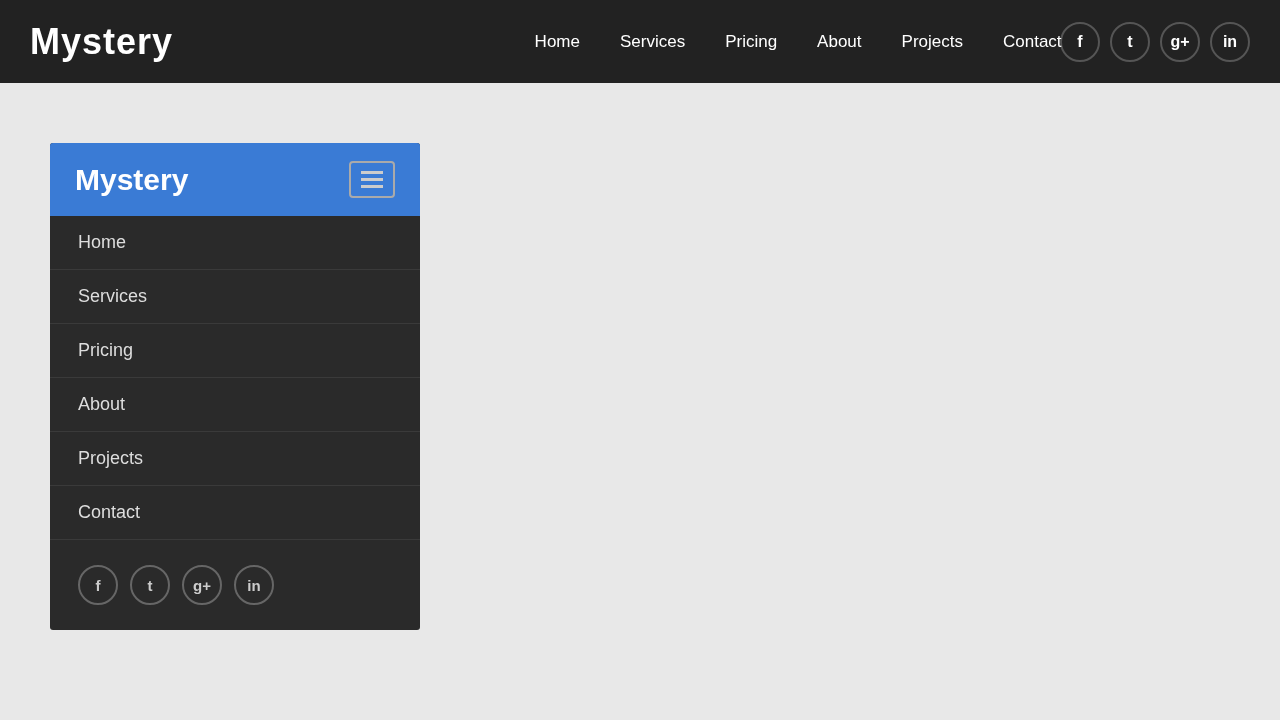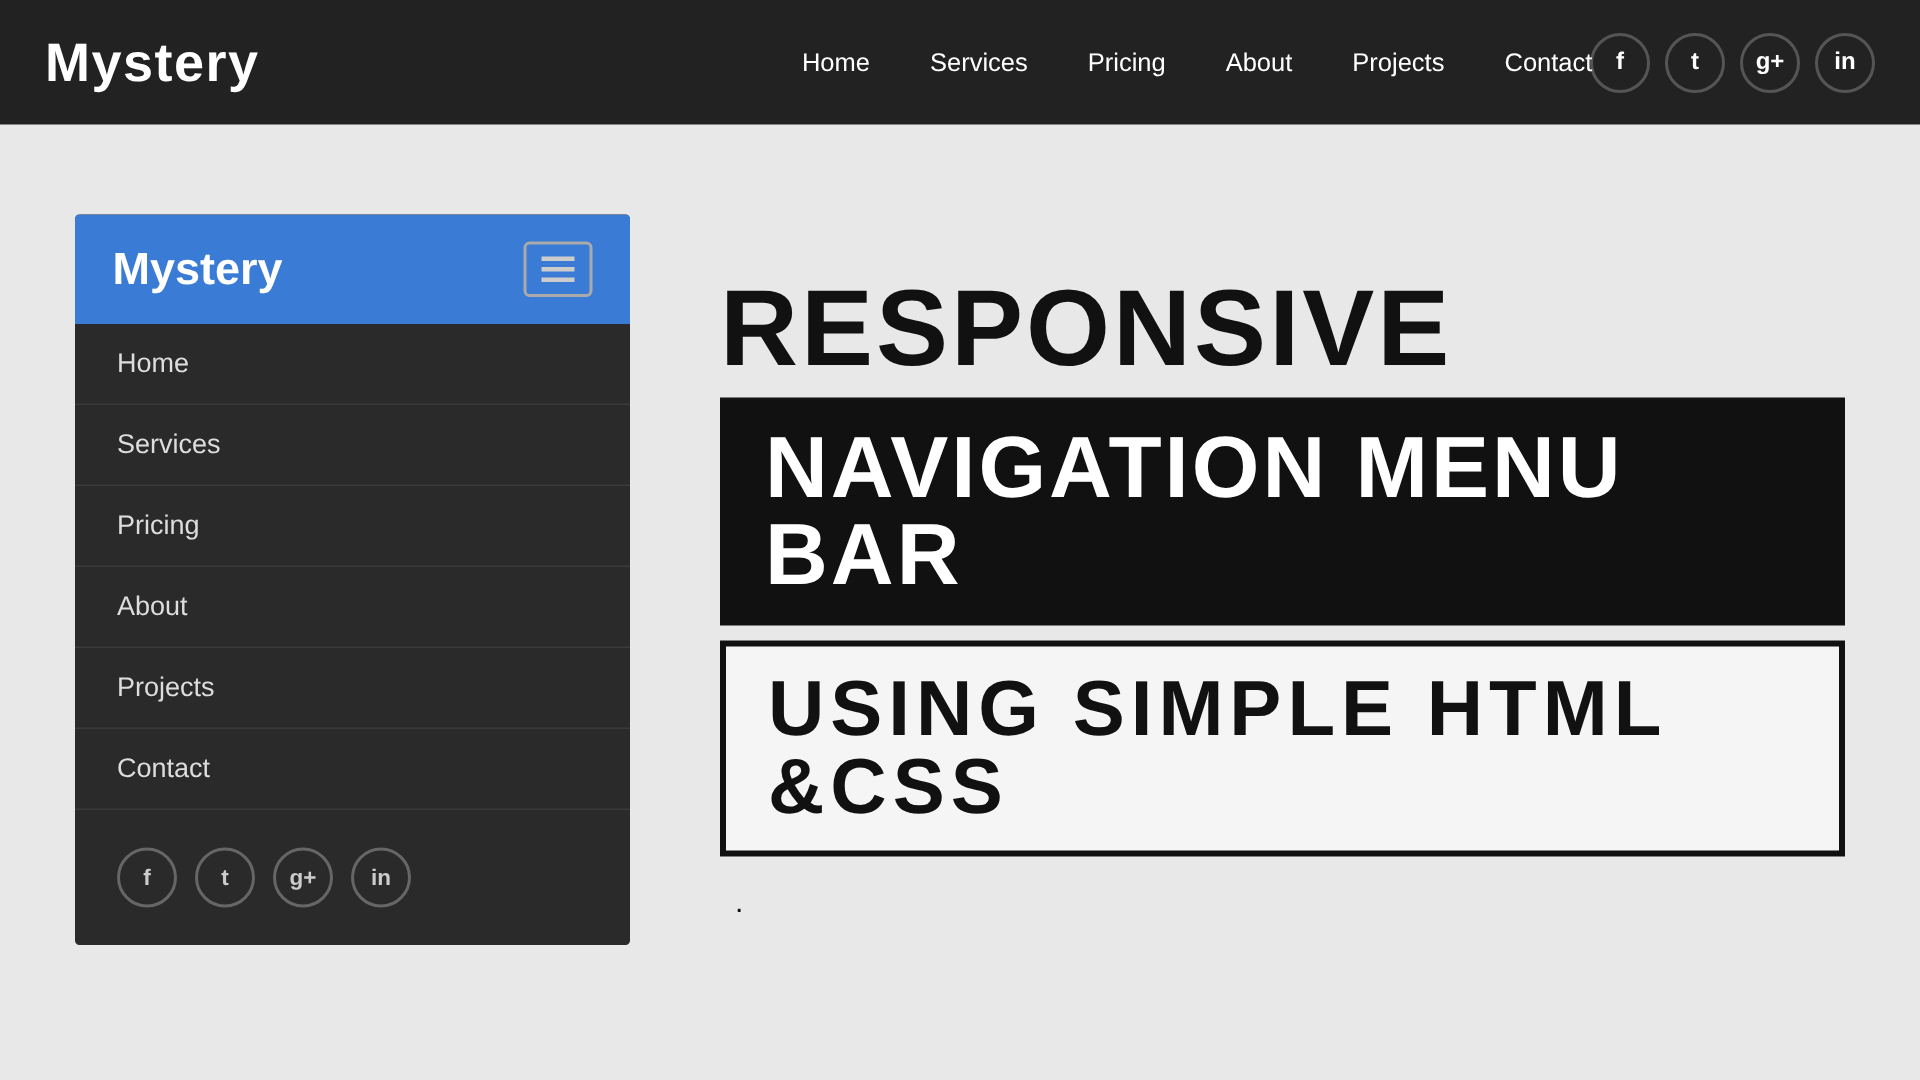--- a/index.html
+++ b/index.html
@@ -255,24 +255,14 @@
     </div>
 
     <div id="mobile-social-icons">
       <div class="mobile-social-icon">f</div>
       <div class="mobile-social-icon">t</div>
       <div class="mobile-social-icon">g+</div>
       <div class="mobile-social-icon">in</div>
     </div>
   </div>
 
-  <div id="hero-content">
-    <div id="hero-responsive">RESPONSIVE</div>
-    <div id="hero-nav-bar-box">
-      <div id="hero-nav-bar-text">NAVIGATION MENU BAR</div>
-    </div>
-    <div id="hero-using-box">
-      <div id="hero-using-text">USING SIMPLE HTML &amp;CSS</div>
-    </div>
-    <div id="hero-dot">.</div>
-  </div>
 
 </div>
 
 </body></html>

